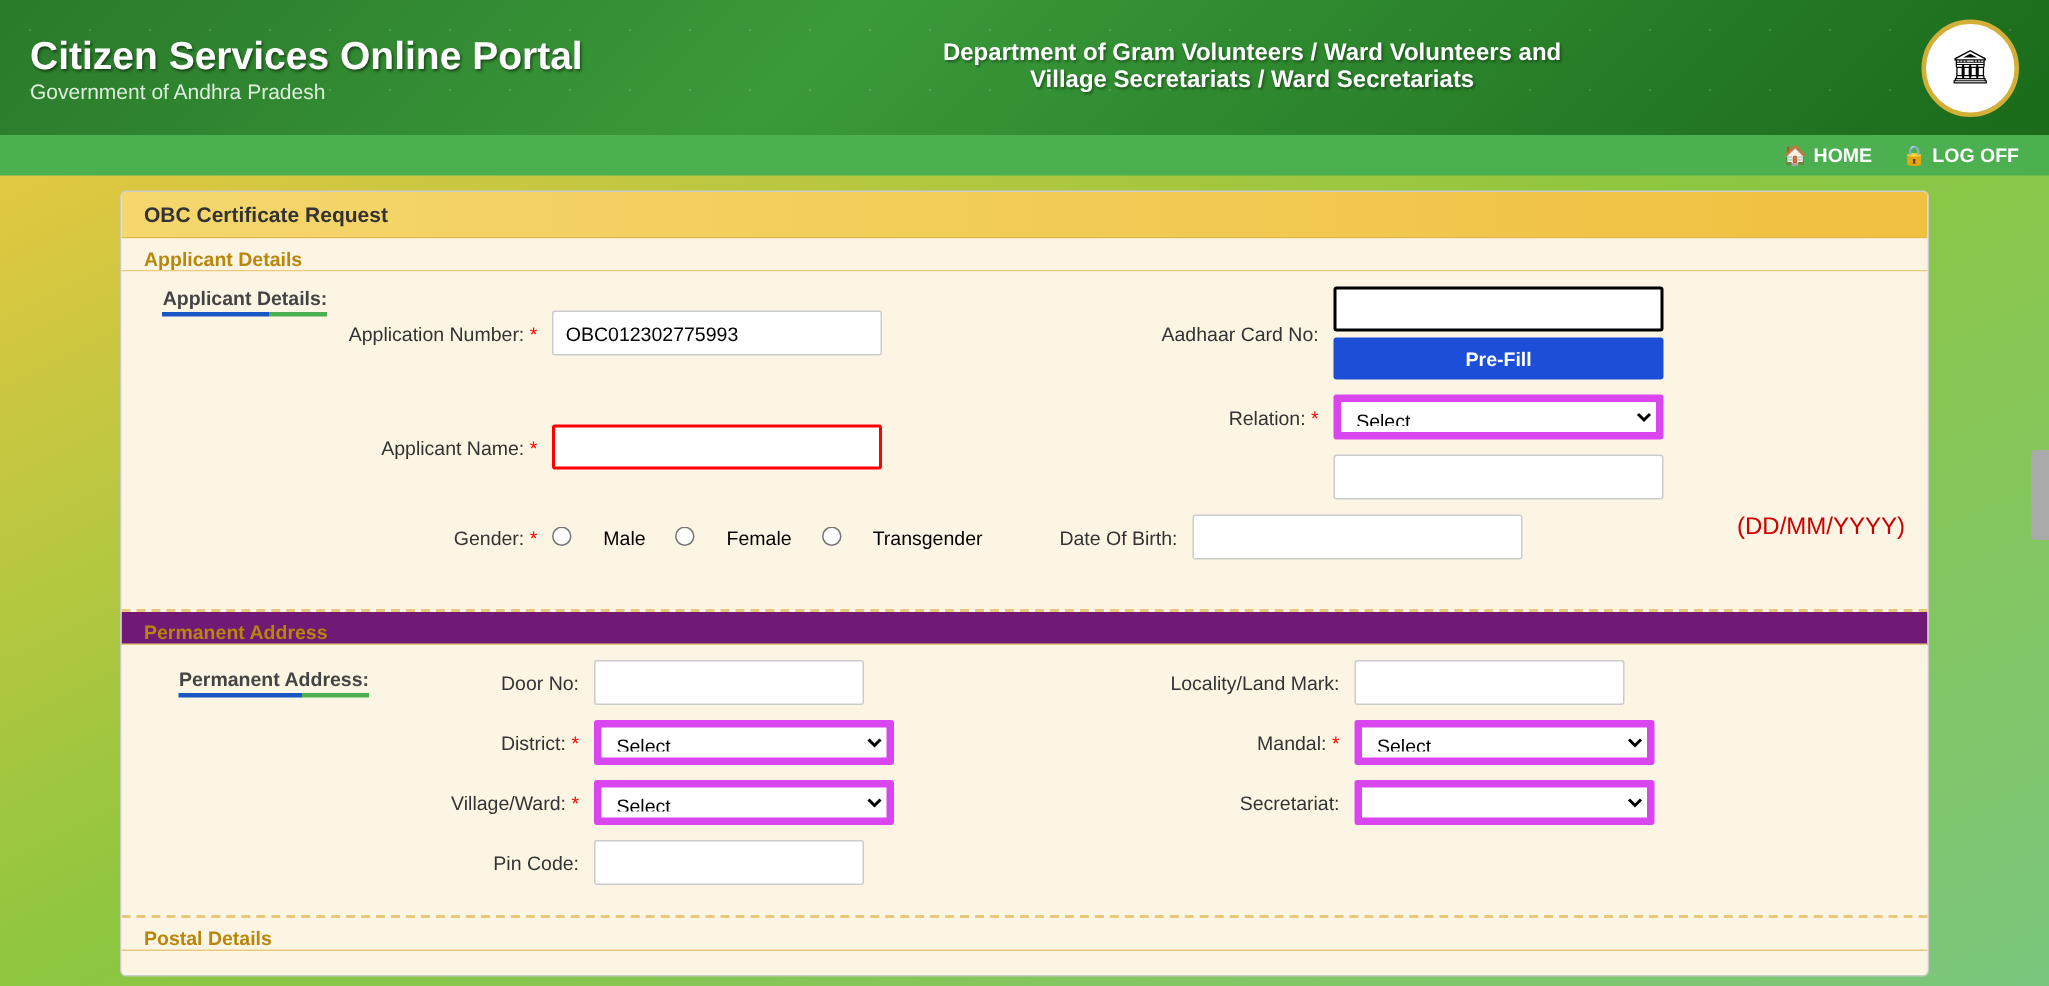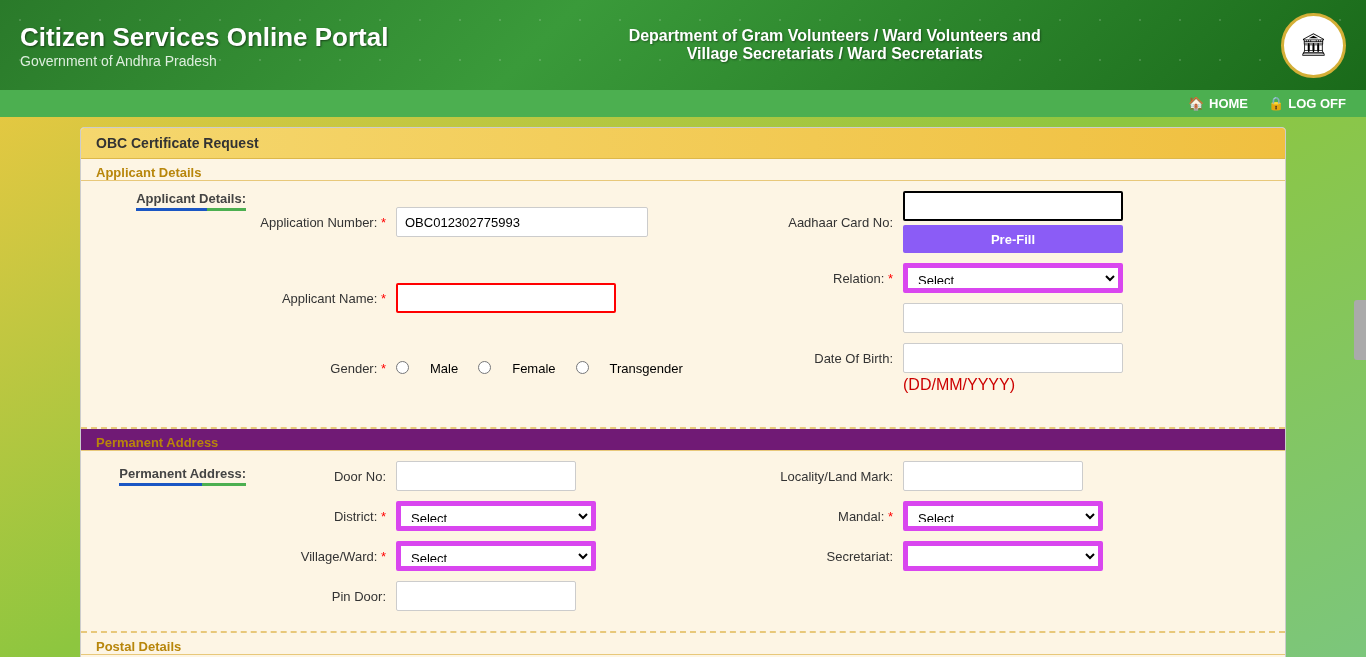--- a/index.html
+++ b/index.html
@@ -133,30 +133,30 @@
     .field-name-label {
       font-size: 13px;
       color: #333;
       min-width: 140px;
       text-align: right;
       padding-right: 10px;
     }
 
     
     .app-number-input {
-      width: 252px;
+      width: 220px;
     }
 
     
     .aadhaar-input {
       width: 220px;
       border: 2px solid #000 !important;
     }
     .prefill-btn {
-      background: #8b5cf6;
+      background: #1d4ed8;
       color: #fff;
       border: none;
       padding: 5px 12px;
       font-size: 13px;
       font-weight: bold;
       cursor: pointer;
       border-radius: 2px;
       height: 28px;
     }
 
@@ -364,21 +364,21 @@
               <label class="gender-option">
                 <input type="radio" name="gender" value="Female" style="">
                 <span>Female</span>
               </label>
               <label class="gender-option">
                 <input type="radio" name="gender" value="Transgender" style="">
                 <span>Transgender</span>
               </label>
             </div>
           </div>
-          <div class="half-right" style="flex-direction:column; align-items:flex-start; gap:3px;">
+          <div class="half-right" style="flex-direction:row; align-items:flex-start; gap:3px;">
             <div style="display:flex; align-items:center;">
               <div class="field-name-label">Date Of Birth:</div>
               <input type="text" class="dob-input" style="">
             </div>
             <div style="margin-left:140px;">
               <span class="dob-hint">(DD/MM/YYYY)</span>
             </div>
           </div>
         </div>
 
@@ -442,21 +442,21 @@
           <div class="half-right">
             <div class="field-name-label">Secretariat:</div>
             <select class="addr-select">
               <option></option>
             </select>
           </div>
         </div>
 
         <div class="form-row-container">
           <div class="half-left">
-            <div class="field-name-label">Pin Door:</div>
+            <div class="field-name-label">Pin Code:</div>
             <input type="text" class="addr-input" style="">
           </div>
           <div class="half-right"></div>
         </div>
 
       </div>
     </div>
   </div>
 
   <div style="background:#fdf5e4; padding:6px 15px 0 15px; border-bottom:1px solid #e8c87a;">

